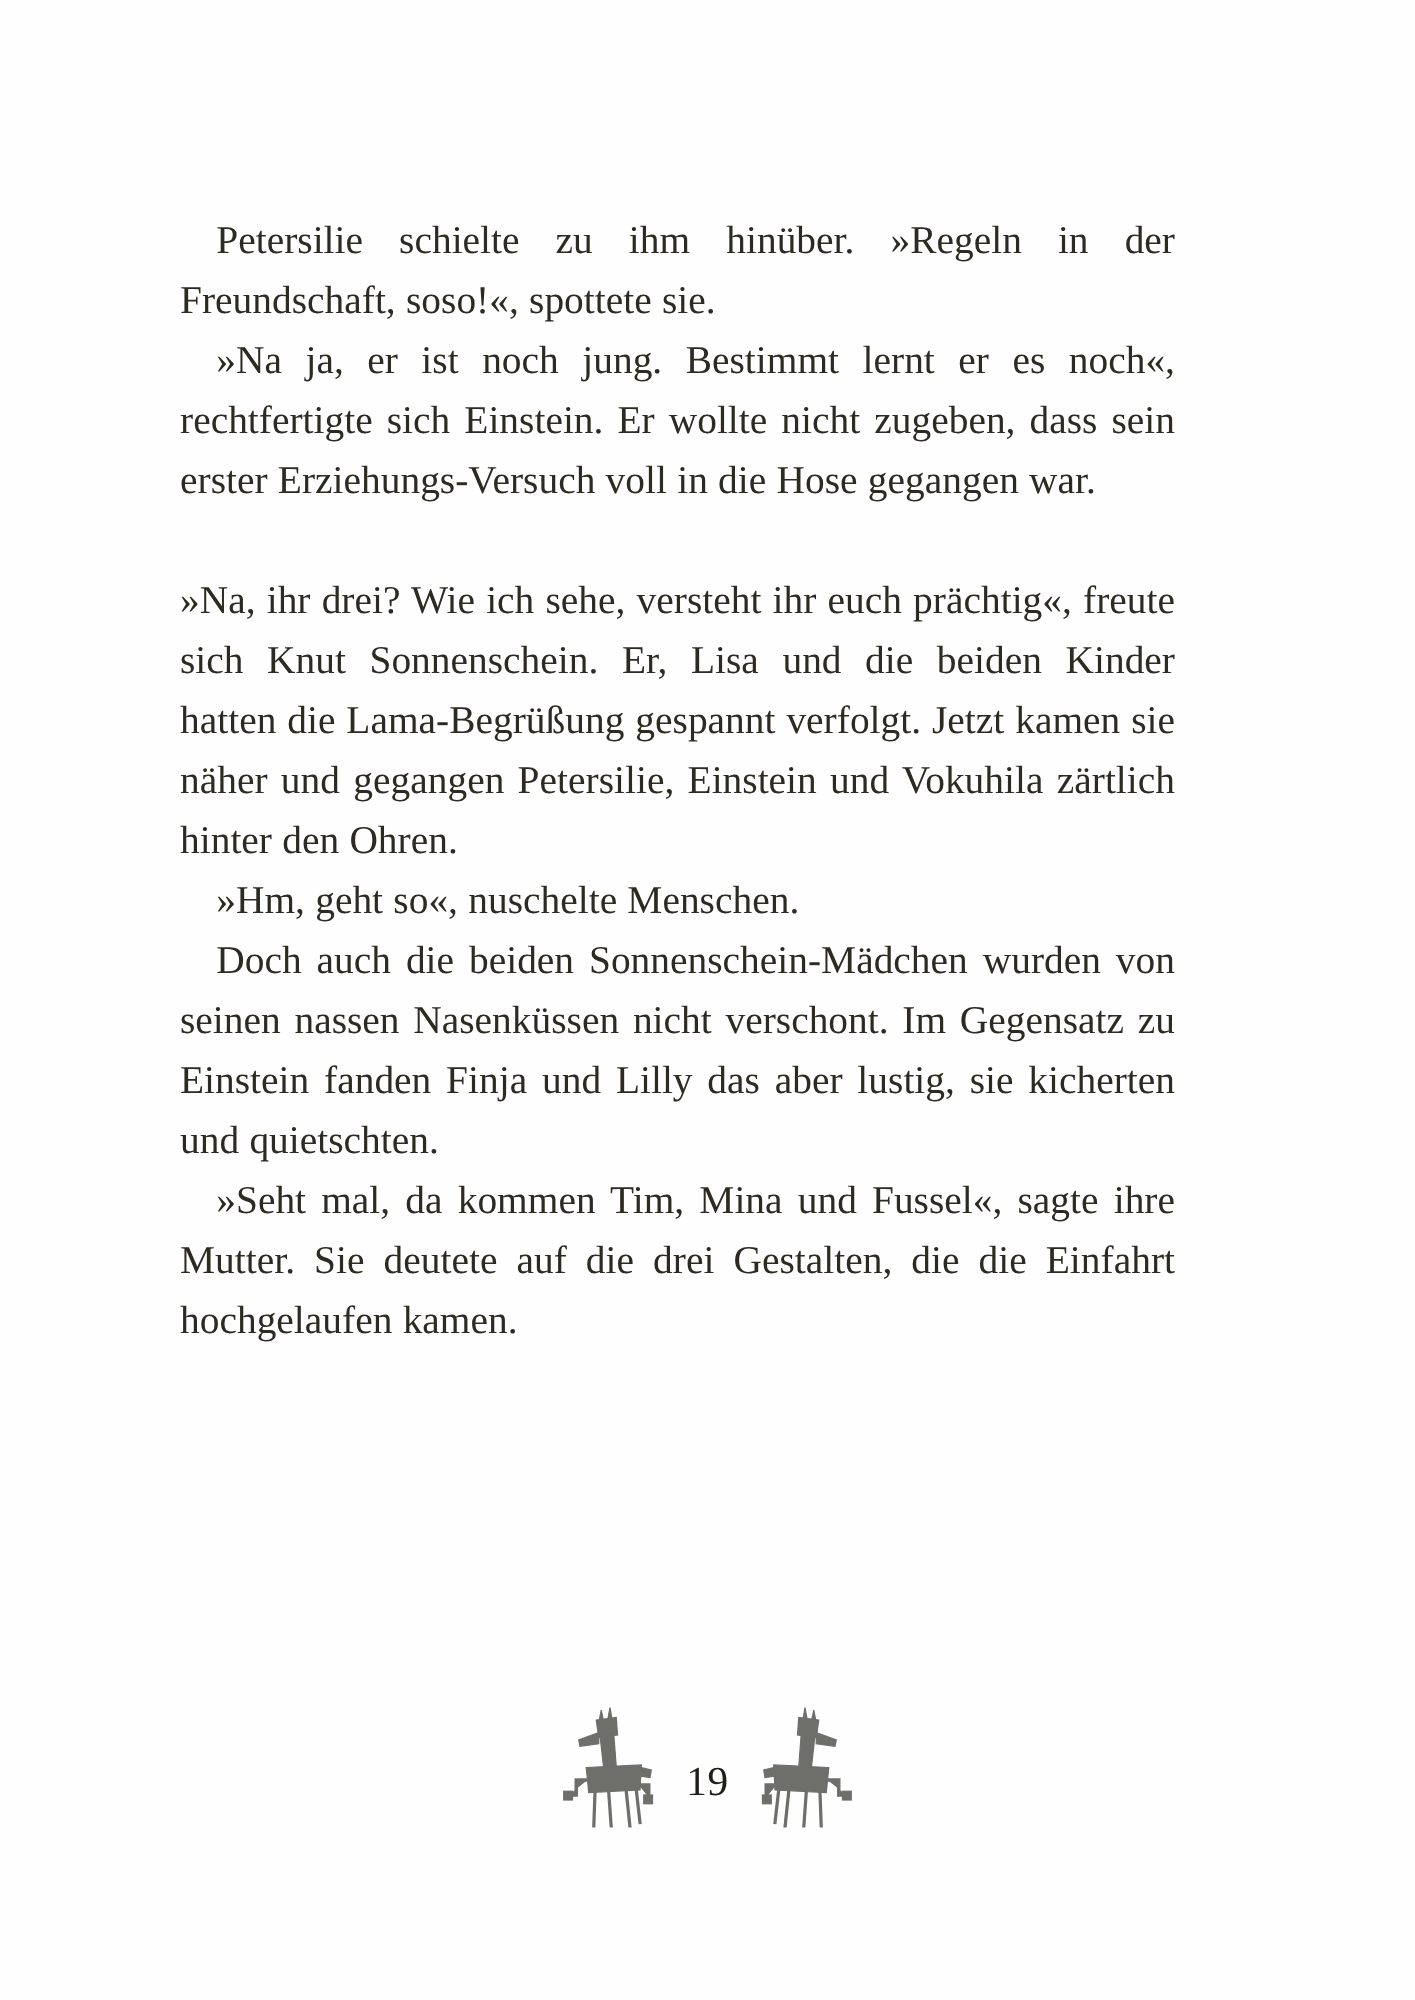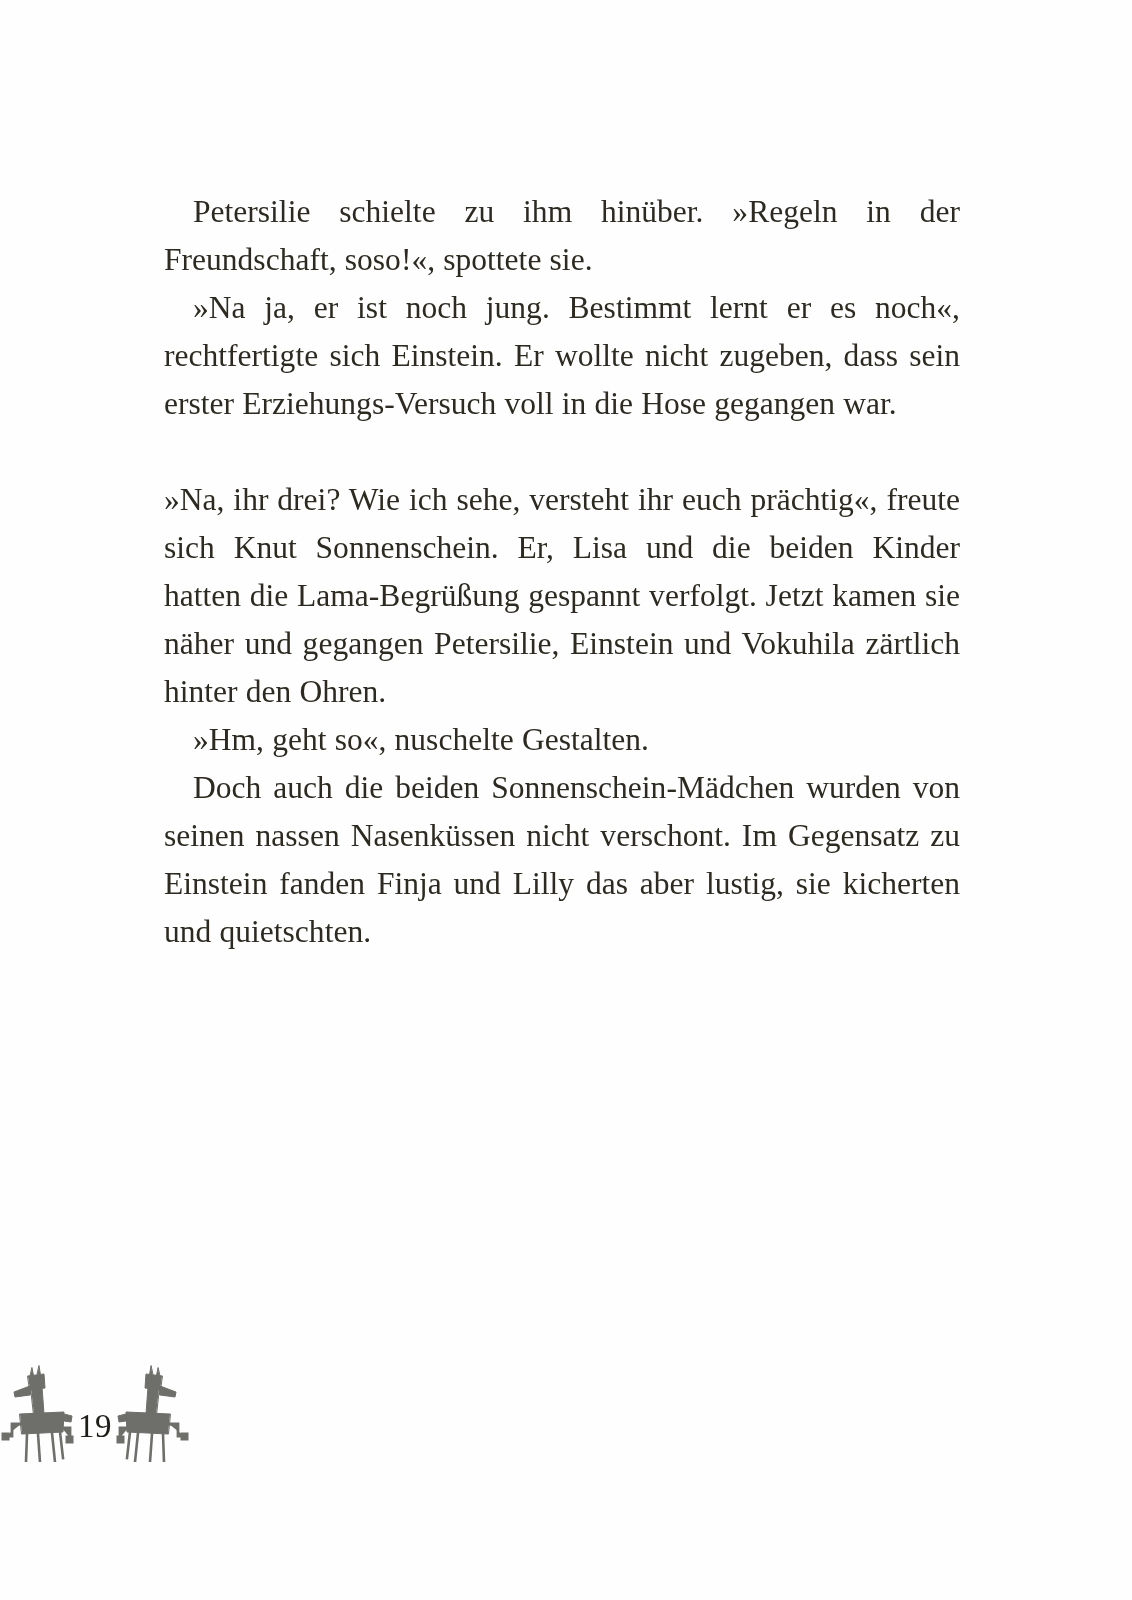--- a/index.html
+++ b/index.html
@@ -18,24 +18,23 @@
   .page {
     position: relative;
     width: 1132px;
     height: 1600px;
     background: #fefefe;
     box-sizing: border-box;
   }
 
   .textblock {
     position: absolute;
-    left: 164px;
+    left: 144px;
     top: 168px;
     width: 796px;
-    margin-top: 20px;
   }
 
   p.para {
     margin: 0;
     padding: 0;
     text-align: justify;
     text-justify: inter-word;
     font-size: 31.5px;
     line-height: 48px;
     color: #2d2b21;
@@ -59,21 +58,22 @@
 
   
   .footer {
     position: absolute;
     left: 0;
     top: 1352px;
     width: 1132px;
     height: 120px;
     display: flex;
     align-items: center;
-    justify-content: flex-start;
+    justify-content: center;
+    gap: 22px;
   }
 
   .llama {
     width: 78px;
     height: 100px;
     display: block;
     flex: 0 0 auto;
   }
 
   .llama.mirrored {
@@ -99,22 +99,23 @@
 
     <div>
       <p class="para indent" style="color: rgb(45, 43, 33);">Petersilie schielte zu ihm hinüber. »Regeln in der Freundschaft, soso!«, spottete sie.</p>
       <p class="para indent" style="color: rgb(45, 43, 33);">»Na ja, er ist noch jung. Bestimmt lernt er es noch«, rechtfertigte sich Einstein. Er wollte nicht zugeben, dass sein erster Erziehungs-Versuch voll in die Hose gegangen war.</p>
     </div>
 
     <div class="block-gap"></div>
 
     <div>
       <p class="para noindent" style="color: rgb(45, 43, 33);">»Na, ihr drei? Wie ich sehe, versteht ihr euch prächtig«, freute sich Knut Sonnenschein. Er, Lisa und die beiden Kinder hatten die Lama-Begrüßung gespannt verfolgt. Jetzt kamen sie näher und gegangen Petersilie, Einstein und Vokuhila zärtlich hinter den Ohren.</p>
-      <p class="para indent" style="color: rgb(45, 43, 33);">»Hm, geht so«, nuschelte Gestalten.</p>
+      <p class="para indent" style="color: rgb(45, 43, 33);">»Hm, geht so«, nuschelte Menschen.</p>
       <p class="para indent" style="color: rgb(45, 43, 33);">Doch auch die beiden Sonnenschein-Mädchen wurden von seinen nassen Nasenküssen nicht verschont. Im Gegensatz zu Einstein fanden Finja und Lilly das aber lustig, sie kicherten und quietschten.</p>
+      <p class="para indent" style="color: rgb(45, 43, 33);">»Seht mal, da kommen Tim, Mina und Fussel«, sagte ihre Mutter. Sie deutete auf die drei Gestalten, die die Einfahrt hochgelaufen kamen.</p>
     </div>
 
   </div>
 
   <div class="footer">
 
     <span>
       <svg class="llama" viewBox="0 0 78 100" xmlns="http://www.w3.org/2000/svg" aria-hidden="true">
         <g fill="#6e6e6a" stroke="#6e6e6a" stroke-linecap="square" stroke-linejoin="miter">
 

